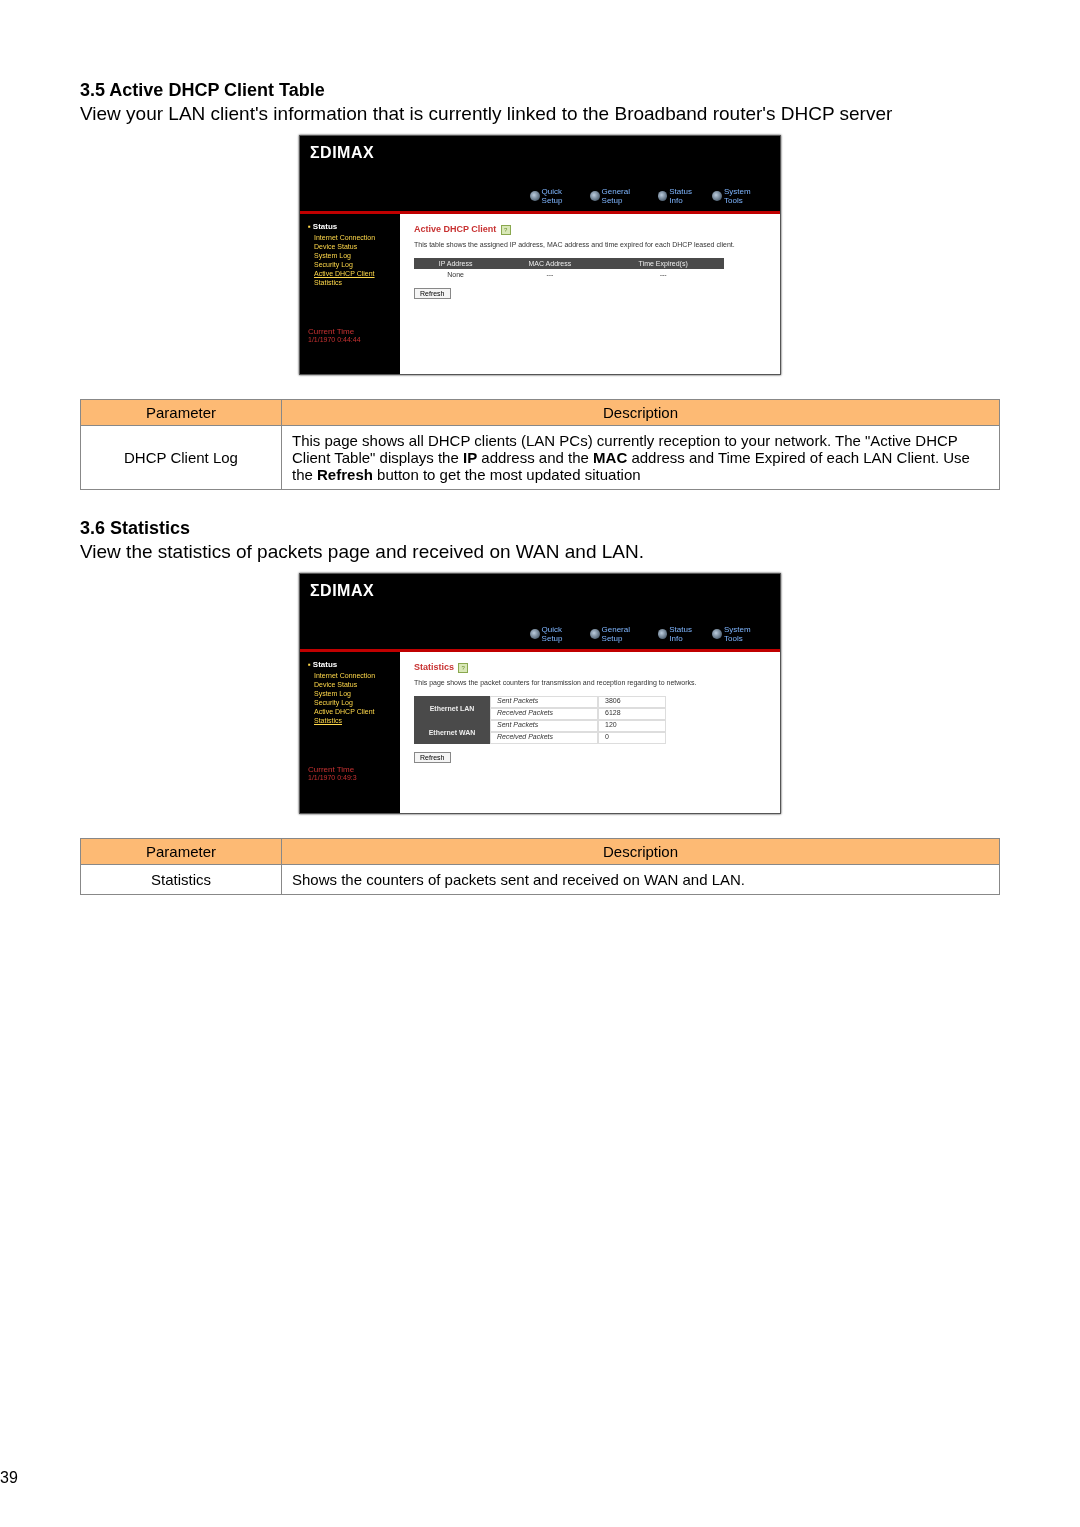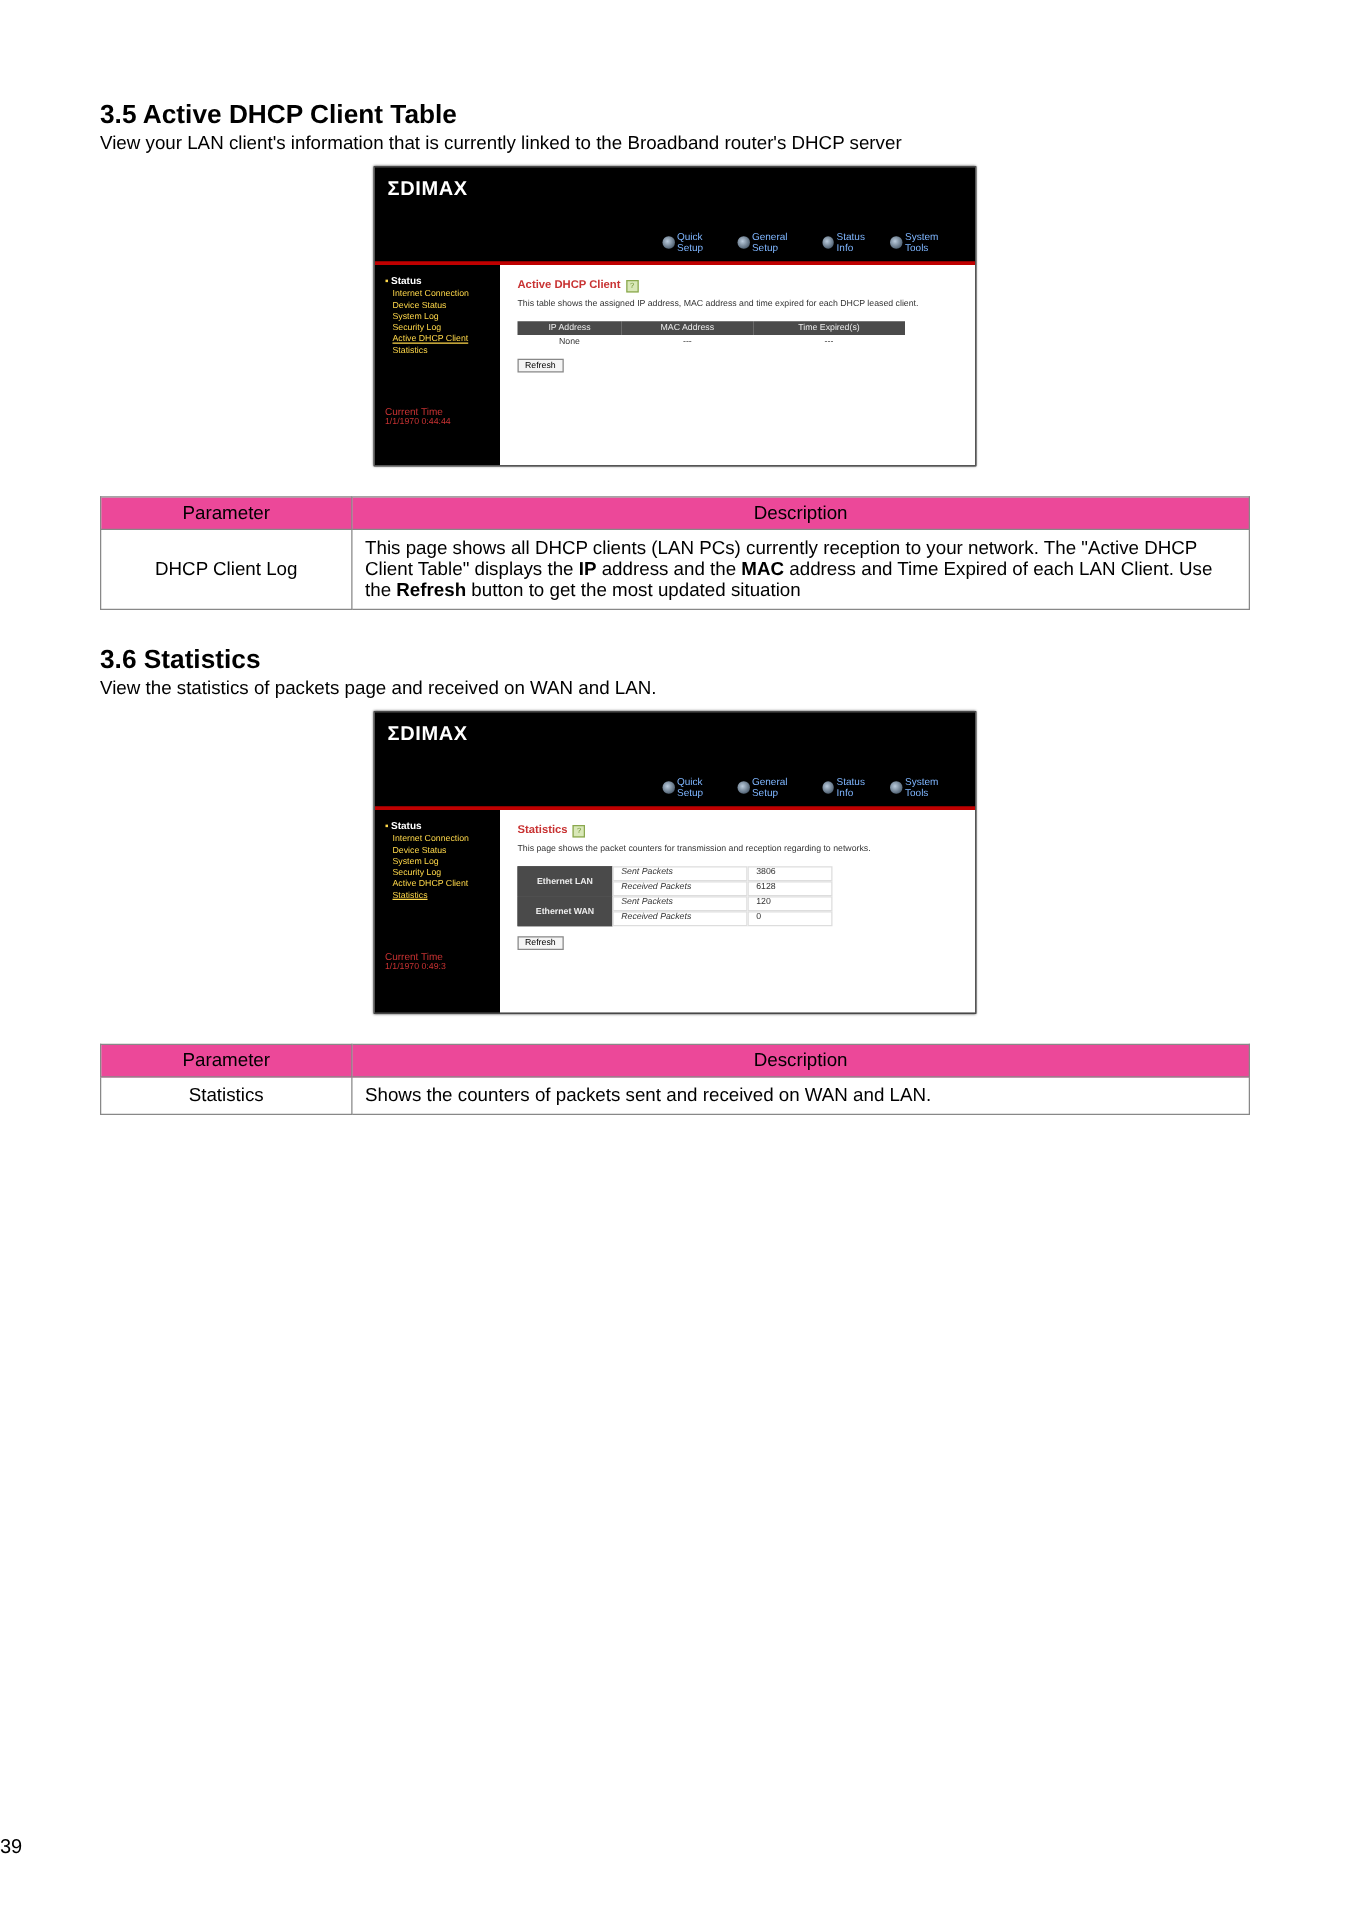--- a/index.html
+++ b/index.html
@@ -9,25 +9,25 @@
     background: #fff;
     width: 1080px;
     height: 1527px;
     position: relative;
   }
   .page {
     padding: 80px 80px 0 80px;
   }
   .section-heading {
     font-weight: bold;
-    font-size: 21px;
+    font-size: 18px;
     margin: 0 0 2px 0;
   }
   .section-intro {
-    font-size: 15px;
+    font-size: 19px;
     margin: 0 0 10px 0;
   }
   .page-number {
     position: absolute;
     bottom: 40px;
     left: 0;
     right: 0;
     font-size: 16px;
   }
 
@@ -195,21 +195,21 @@
   }
 
   
   .desc-table {
     width: 100%;
     border-collapse: collapse;
     margin: 0 0 28px 0;
     font-size: 15px;
   }
   .desc-table th {
-    background: #ec4899;
+    background: #fdba74;
     font-weight: normal;
     border: 1px solid #888;
     padding: 4px 8px;
     font-size: 15px;
   }
   .desc-table td {
     border: 1px solid #888;
     padding: 6px 10px;
     font-size: 15px;
     vertical-align: middle;

